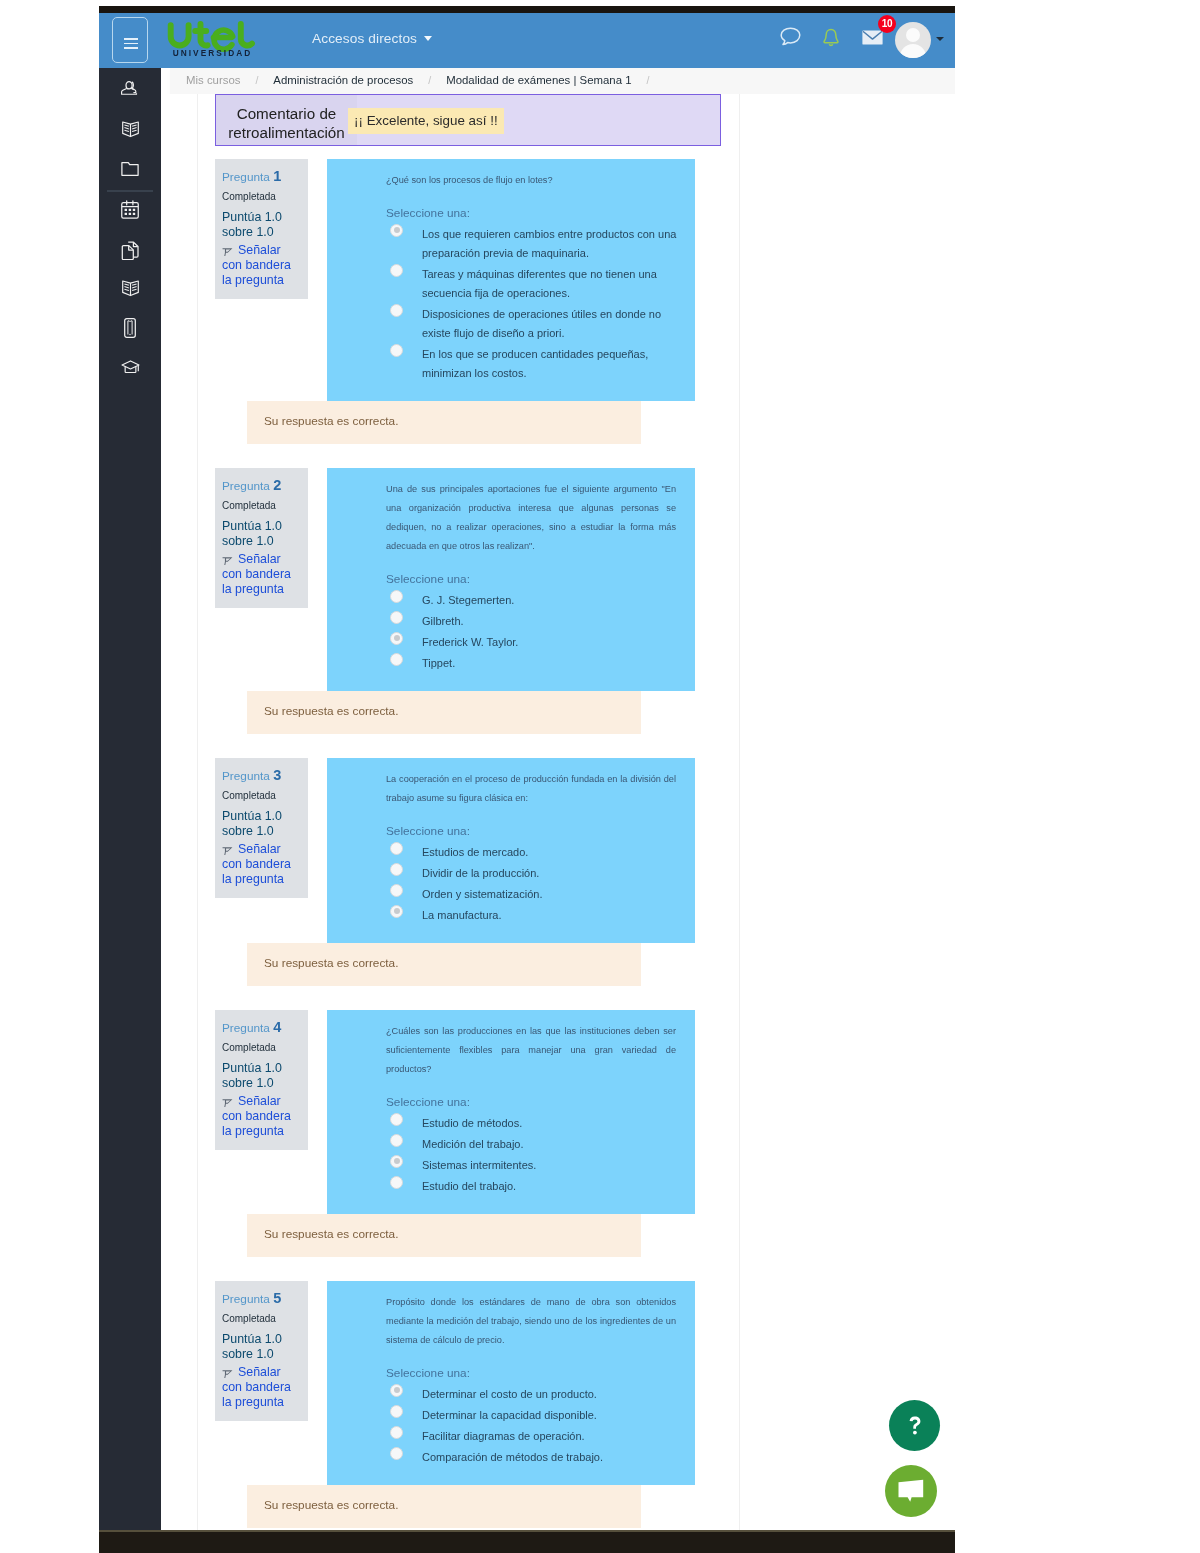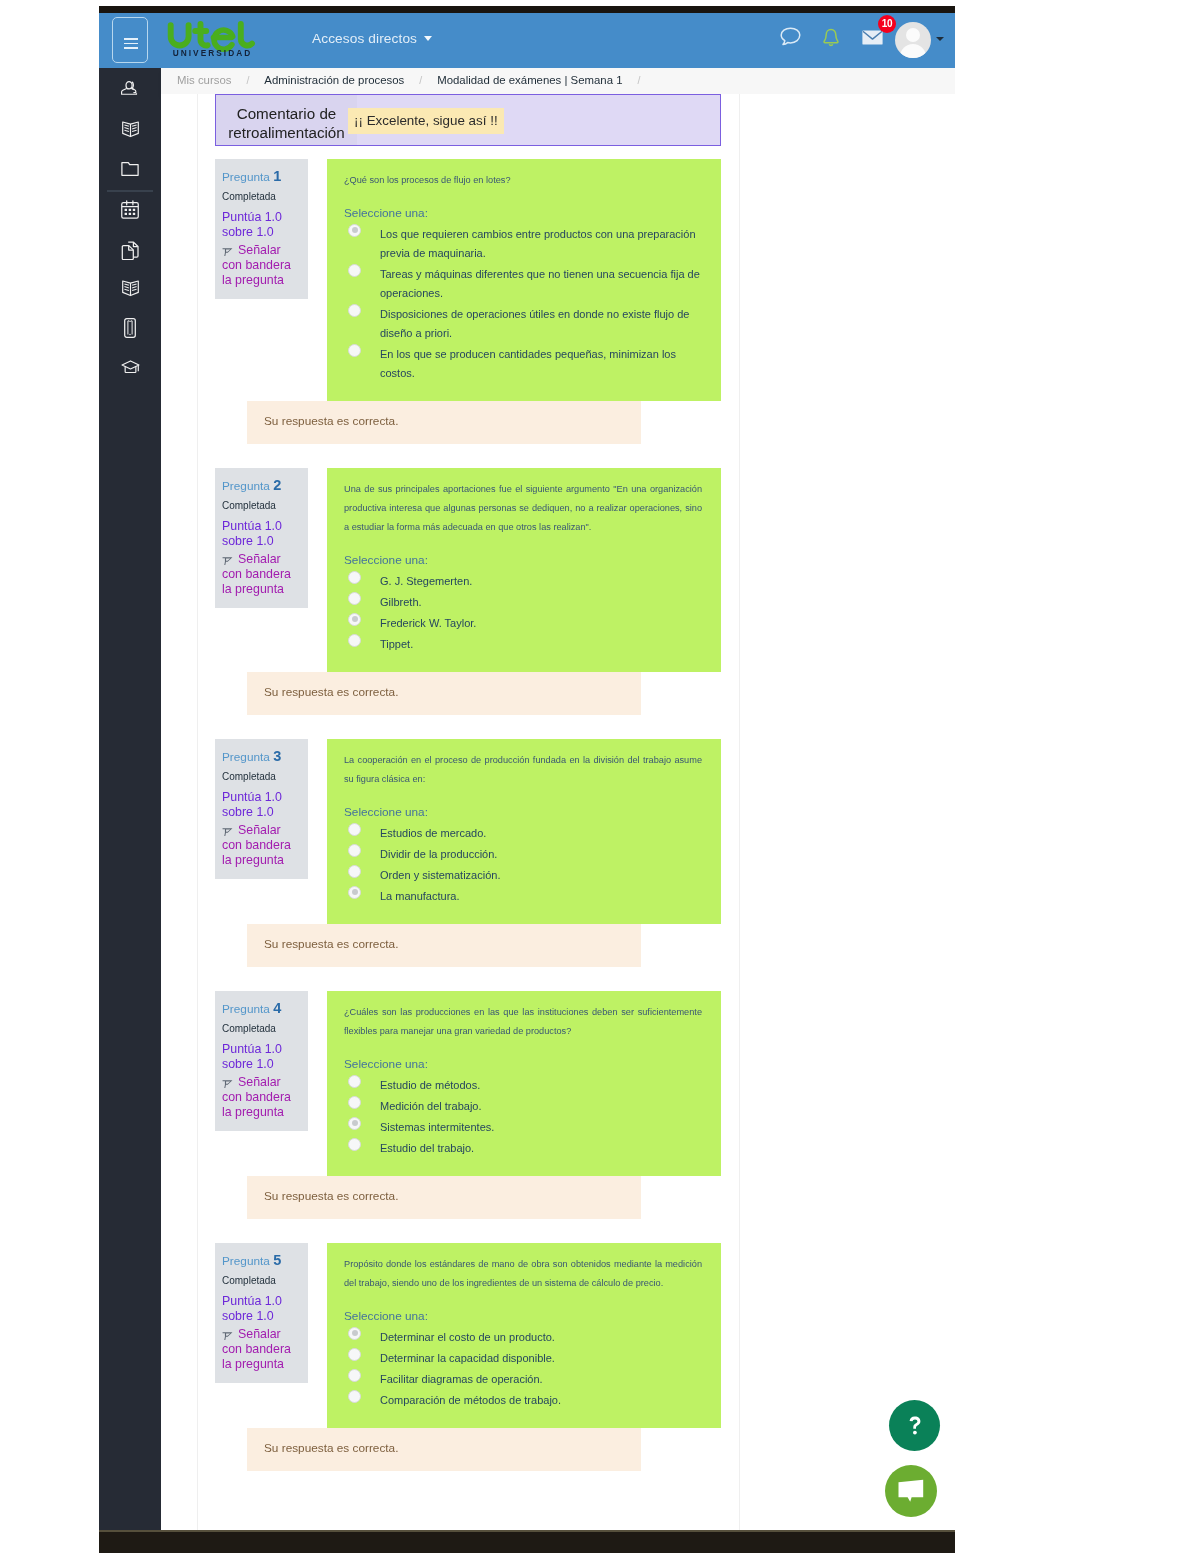--- a/index.html
+++ b/index.html
@@ -42,21 +42,21 @@
   .avcaret{position:absolute;left:837px;top:24px;width:0;height:0;border-left:4px solid transparent;border-right:4px solid transparent;border-top:4.5px solid #1f2d3a;}
 
   
   .rail{position:absolute;left:0;top:55px;width:62px;height:1462px;background:#262b35;}
   .rail .ri{position:absolute;left:0;width:62px;height:40px;display:flex;align-items:center;justify-content:center;}
   .rail .ri>span{display:flex;align-items:center;justify-content:center;}
   .rail .sep{position:absolute;left:8px;width:46px;height:2px;background:#38414d;}
 
   
   .content{position:absolute;left:62px;top:55px;width:794px;height:1462px;background:#fff;}
-  .crumbs{position:absolute;left:0;top:0;width:794px;height:28px;background:#f7f7f7;box-shadow:0 3px 6px rgba(0,0,0,0.025);}
+  .crumbs{position:absolute;left:9px;top:0;width:794px;height:28px;background:#f7f7f7;box-shadow:0 3px 6px rgba(0,0,0,0.025);}
   .crumbs .inner{position:absolute;left:16px;top:6px;font-size:11.4px;white-space:nowrap;}
   .crumbs .c0{color:#a0a0a0;}
   .crumbs .c1,.crumbs .c2{color:#1d2b36;}
   .crumbs .sl{color:#c3c3c3;margin:0 15px;font-size:10.5px;}
 
   .scroll{position:absolute;left:0;top:26px;width:794px;height:1436px;background:#fff;}
   .col{position:absolute;left:0;top:0;width:794px;}
   .colline{position:absolute;left:36px;top:0;width:1px;height:1436px;background:#efefef;}
   .colline2{position:absolute;left:578px;top:0;width:1px;height:1436px;background:#efefef;}
 
@@ -65,25 +65,25 @@
   .fb .t{position:absolute;left:0;top:0;width:141px;text-align:center;font-size:15.2px;color:#222;line-height:19px;background:#d9d4ef;height:50px;padding-top:9px;box-sizing:border-box;}
   .fb .y{position:absolute;left:132px;top:13px;background:#fbe9b3;padding:5px 6px 6px;font-size:13.4px;color:#2b2b2b;line-height:15px;}
 
   
   #questions{position:absolute;left:0;top:65px;width:794px;}
   .q{position:relative;left:0;width:794px;}
   .qinfo{position:absolute;left:54px;top:0;width:93px;background:#dee1e5;padding:10px 7px 12px;box-sizing:border-box;line-height:14.6px;}
   .qinfo .ql{font-size:11.8px;color:#5396ca;margin-bottom:5px;}
   .qinfo .ql b{color:#2a6ba8;font-weight:bold;font-size:14.5px;}
   .qinfo .qs{font-size:10px;color:#23313d;margin-bottom:6px;}
-  .qinfo .qp{font-size:12.4px;color:#6d28d9;margin-bottom:4px;}
-  .qinfo .qf{font-size:12.4px;color:#a21caf;}
+  .qinfo .qp{font-size:12.4px;color:#0c4a6e;margin-bottom:4px;}
+  .qinfo .qf{font-size:12.4px;color:#1d4ed8;}
   .qinfo .flagicon{display:inline-block;width:11px;height:11px;margin-right:5px;position:relative;top:1.5px;}
 
-  .qbody{position:relative;margin-left:166px;width:394px;background:#bef264;}
+  .qbody{position:relative;margin-left:166px;width:326px;background:#7dd3fc;padding-left:42px;}
   .qtext{padding:12px 19px 0 17px;font-size:9.2px;color:#3a5774;line-height:19px;text-align:justify;}
   .sel{padding:14px 0 0 17px;font-size:11.8px;color:#44739c;line-height:18px;}
   .opts{padding:1px 18px 18px 0;}
   .opt{position:relative;padding-left:53px;margin-top:2px;font-size:11px;color:#26475f;line-height:19px;}
   .radio{position:absolute;left:21px;top:-1.5px;width:13px;height:13px;border-radius:50%;background:#f6f7f8;border:1px solid #d8dadc;box-sizing:border-box;}
   .radio.on:after{content:"";position:absolute;left:2.7px;top:2.7px;width:6.2px;height:6.2px;border-radius:50%;background:#c8cbce;}
   .ans{position:relative;margin-left:86px;width:394px;background:#fbeee0;font-size:11.8px;color:#7d5f3e;}
   .ans span{display:block;padding:12.5px 0 16.5px 17px;}
   .qgap{height:24px;}
 

